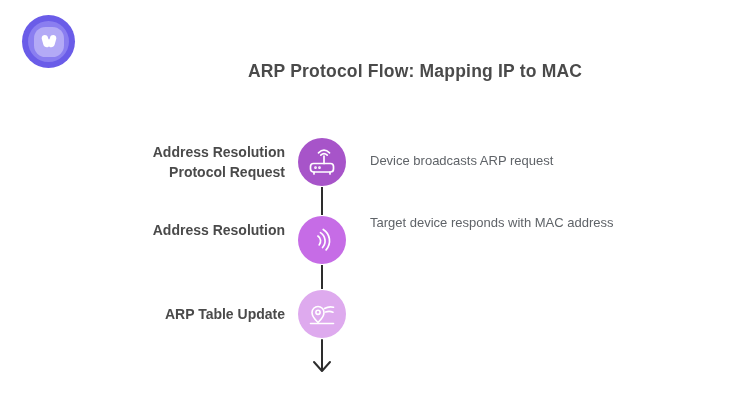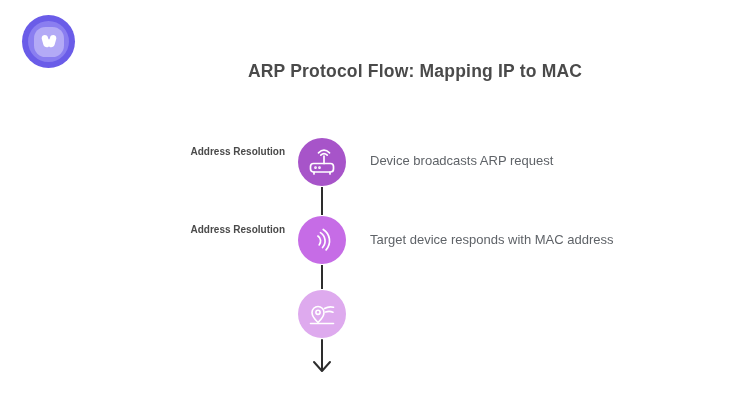--- a/index.html
+++ b/index.html
@@ -21,39 +21,39 @@
     display:flex;align-items:center;justify-content:center;
   }
   
   .title{
     position:absolute;top:51px;left:0;width:100%;box-sizing:border-box;padding-left:70px;
     margin:10px;text-align:center;font-size:17.5px;font-weight:700;color:#4a4a4a;letter-spacing:.2px;
   }
   
   .step-label{
     position:absolute;left:0;width:285px;text-align:right;
-    font-size:10px;font-weight:700;color:#4a4a4a;line-height:20px;
+    font-size:14px;font-weight:700;color:#4a4a4a;line-height:20px;
   }
   .lbl1{top:142px;}
   .lbl2{top:220px;}
   .lbl3{top:304px;}
   
   .circle{
     position:absolute;left:298px;width:48px;height:48px;border-radius:50%;
     display:flex;align-items:center;justify-content:center;
   }
   .c1{top:138px;}
   .c2{top:216px;}
   .c3{top:290px;}
   
   .step-desc{
     position:absolute;left:370px;font-size:13px;color:#5f6368;line-height:16px;
   }
   .d1{top:140px;margin-top:13px;}
-  .d2{top:232px;}
+  .d2{top:215px;}
   .d3{top:306px;}
   
   .connector{
     position:absolute;left:321px;width:2px;background:#2d2d2d;
   }
   .k1{top:187px;height:28px;}
   .k2{top:265px;height:24px;}
   .end-arrow{position:absolute;left:308px;top:339px;}
   .icon-svg{display:block;}
 </style>
@@ -69,20 +69,21 @@
           <path d="M3.2,4.5 C3.2,2 5,0.8 7,0.8 C8.8,0.8 10.2,1.8 10.7,3.6 L11.3,5.6 C11.5,6.3 12.5,6.3 12.7,5.6 L13.3,3.6 C13.8,1.8 15.2,0.8 17,0.8 C19,0.8 20.8,2 20.8,4.5 C20.8,5 20.7,5.5 20.5,6.2 L18.8,12.2 C18.2,14.3 16.6,15.5 14.6,15.5 C13.2,15.5 12.6,15 12,14.2 C11.4,15 10.8,15.5 9.4,15.5 C7.4,15.5 5.8,14.3 5.2,12.2 L3.5,6.2 C3.3,5.5 3.2,5 3.2,4.5 Z" fill="#ffffff"></path>
         </svg>
       </div>
     </div>
   </div>
 
   <h1 class="title">ARP Protocol Flow: Mapping IP to MAC</h1>
 
   <div class="step-label lbl1">
     <div>Address Resolution</div>
+    <div>Protocol Request</div>
   </div>
   <div class="circle c1" style="background: rgb(167, 84, 201);">
     <svg class="icon-svg" width="32" height="32" viewBox="0 0 32 32" fill="none" stroke="#ffffff" stroke-width="1.7" stroke-linecap="round" stroke-linejoin="round">
       <rect x="4.5" y="17.5" width="23" height="8.5" rx="3"></rect>
       <circle cx="9.5" cy="21.7" r="0.5" fill="#ffffff"></circle>
       <circle cx="13.5" cy="21.7" r="0.5" fill="#ffffff"></circle>
       <line x1="18" y1="17.5" x2="18" y2="10"></line>
       <path d="M14.8,9.2 q3.2,-3 6.4,0"></path>
       <path d="M12.5,6.8 q5.5,-5.2 11,0"></path>
       <line x1="8" y1="26" x2="8" y2="28"></line>
@@ -100,20 +101,23 @@
       <g transform="rotate(-8 16 16)">
         <path d="M12.5,20.5 a6,6 0 0 0 0,-9"></path>
         <path d="M15.5,23.5 a9.8,9.8 0 0 0 0,-15"></path>
         <path d="M18.7,26.3 a13.5,13.5 0 0 0 0,-20.6"></path>
       </g>
     </svg>
   </div>
   <div class="step-desc d2">Target device responds with MAC address</div>
   <div class="connector k2"></div>
 
+  <div class="step-label lbl3">
+    <div>ARP Table Update</div>
+  </div>
   <div class="circle c3" style="background: rgb(222, 170, 238);">
     <svg class="icon-svg" width="34" height="34" viewBox="0 0 34 34" fill="none" stroke="#ffffff" stroke-width="1.6" stroke-linecap="round" stroke-linejoin="round">
       <path d="M13,9.5 a6,6 0 0 1 6,6 c0,4.3 -6,10 -6,10 s-6,-5.7 -6,-10 a6,6 0 0 1 6,-6 Z"></path>
       <circle cx="13" cy="15.3" r="2.1"></circle>
       <line x1="5.5" y1="26.5" x2="28.5" y2="26.5"></line>
       <path d="M19.5,11.5 q4.5,-2.5 9,-1.2"></path>
       <path d="M20.5,15 q4,-1.3 7.5,0.2"></path>
     </svg>
   </div>
 

